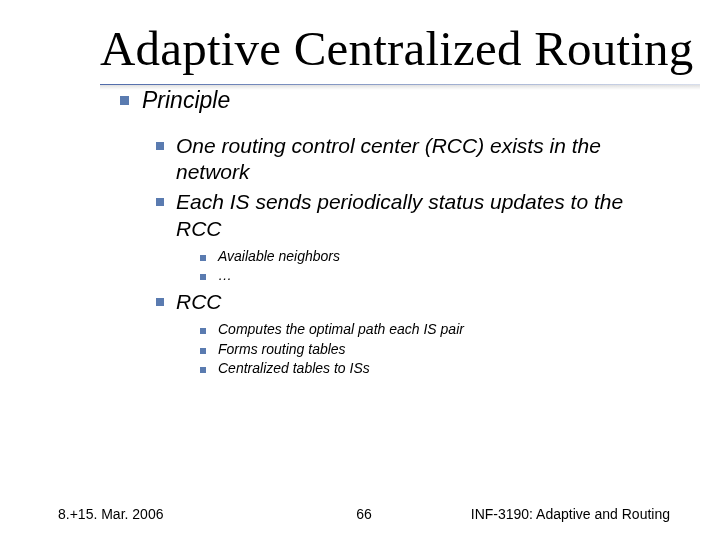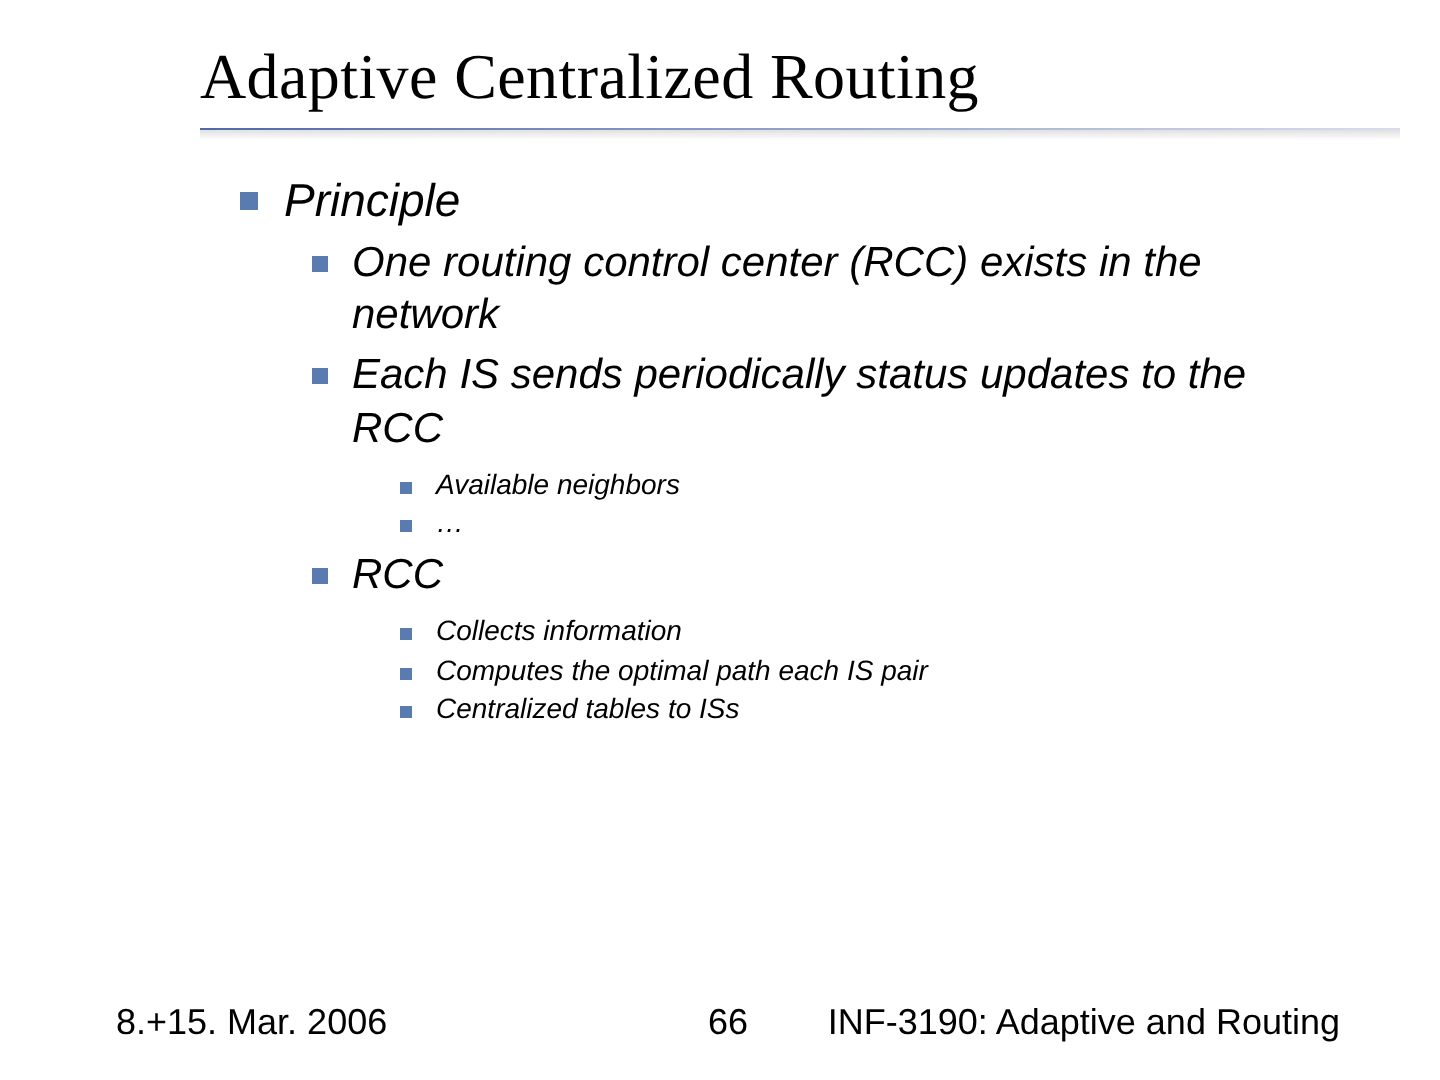--- a/index.html
+++ b/index.html
@@ -19,21 +19,21 @@
     box-sizing: border-box;
   }
   .title-wrap {
     position: absolute;
     left: 100px;
     top: 20px;
     right: 20px;
   }
   .title {
     font-family: "Times New Roman", Times, serif;
-    font-size: 32px;
+    font-size: 49px;
     font-weight: 400;
     letter-spacing: 0.2px;
     color: #000;
     padding-bottom: 6px;
   }
   .title-line {
     position: absolute;
     left: 0;
     right: 0;
     bottom: -2px;
@@ -52,38 +52,38 @@
     position: absolute;
     left: 120px;
     top: 86px;
     right: 60px;
     font-size: 23px;
     line-height: 1.25;
   }
   ul { list-style: none; padding: 0; margin: 0; }
   li { position: relative; padding-left: 22px; }
   .lvl1 > li { font-size: 23px; margin-bottom: 6px; font-style: italic; }
-  .lvl2 { margin-top: 4px; margin-left: 14px; }
+  .lvl2 { margin-top: 18px; margin-left: 14px; }
   .lvl2 > li { font-size: 21px; padding-left: 20px; margin-bottom: 4px; }
   .lvl3 { margin-top: 6px; margin-left: 24px; }
   .lvl3 > li { font-size: 14px; padding-left: 18px; margin-bottom: 2px; }
   .sq {
     position: absolute;
     left: 0;
     background: #5a7bb0;
   }
   .lvl1 > li > .sq { width: 9px; height: 9px; top: 10px; }
   .lvl2 > li > .sq { width: 8px; height: 8px; top: 9px; }
   .lvl3 > li > .sq { width: 6px; height: 6px; top: 7px; }
   .footer {
     position: absolute;
     left: 58px;
     right: 50px;
     bottom: 18px;
-    font-size: 18px;
+    font-size: 14px;
     display: flex;
     justify-content: space-between;
     align-items: baseline;
     color: #000;
   }
   .footer .center { position: absolute; left: 50%; transform: translateX(-50%); text-align: center; }
 </style>
 </head>
 <body>
 <div class="slide">
@@ -113,23 +113,22 @@
               <li><span class="sq"></span><span>Available neighbors</span></li>
               <li><span class="sq"></span></li>
               <li><span class="sq"></span><span>…</span></li>
             </ul>
           </li>
           <li>
             <span class="sq"></span>
             <span>RCC</span>
 
             <ul class="lvl3">
-              <li><span class="sq"></span><span>Collects information</span></li>
               <li><span class="sq"></span><span>Computes the optimal path each IS pair</span></li>
-              <li><span class="sq"></span></li>
+              <li><span class="sq"></span><span>Forms routing tables</span></li>
               <li><span class="sq"></span><span>Centralized tables to ISs</span></li>
             </ul>
           </li>
         </ul>
       </li>
     </ul>
   </div>
 
   <div class="footer">
     <span>8.+15. Mar. 2006</span>

